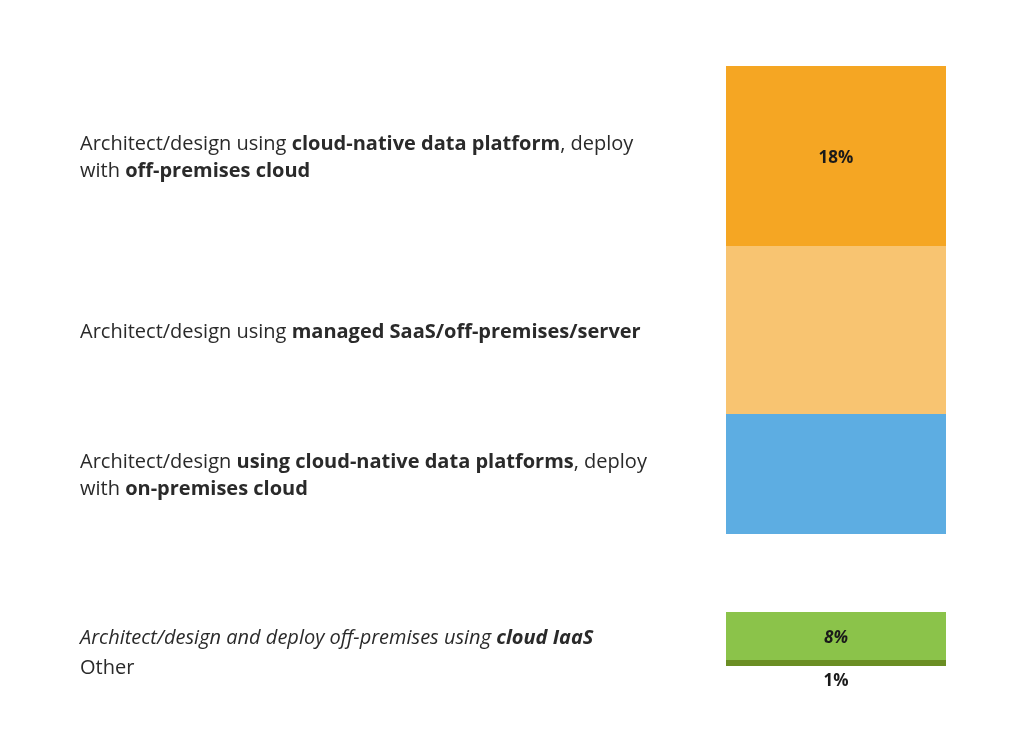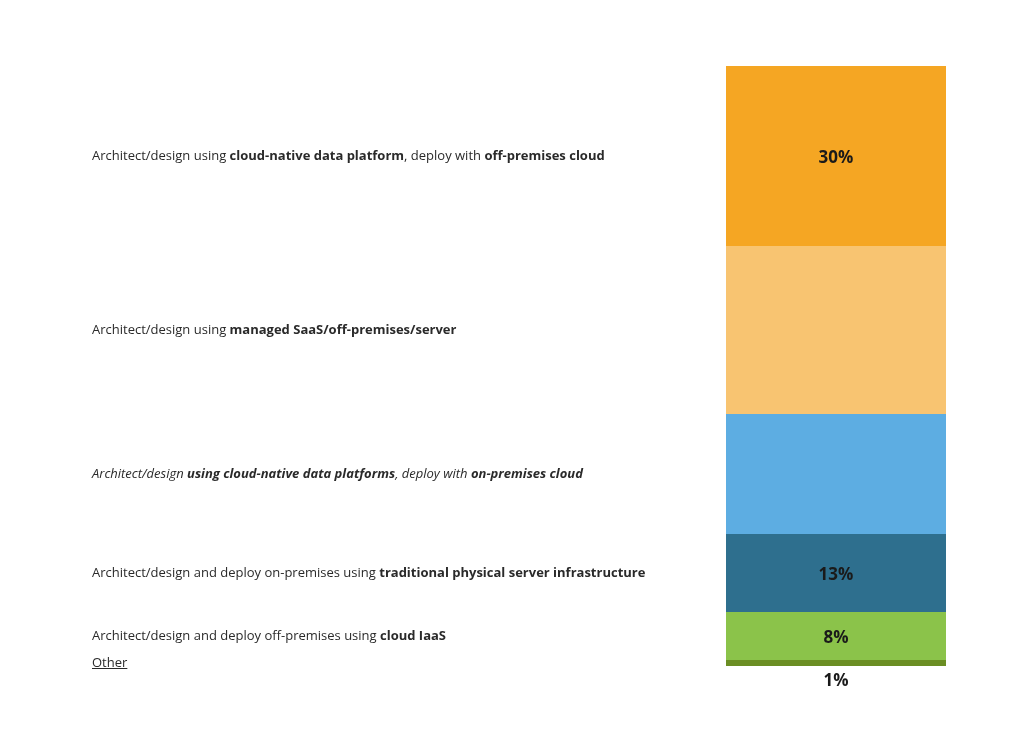--- a/index.html
+++ b/index.html
@@ -23,23 +23,23 @@
     width: 880px;
     height: 620px;
   }
   .row {
     position: absolute;
     left: 0;
     width: 100%;
   }
   .label {
     position: absolute;
-    left: 16px;
+    left: 4px;
     width: 590px;
-    font-size: 13px;
+    font-size: 20px;
     line-height: 1.35;
     color: #2a2a2a;
     display: flex;
     align-items: center;
     height: 100%;
     font-weight: 400;
   }
   .label b {
     font-weight: 700;
   }
@@ -72,49 +72,42 @@
 </head>
 <body>
 
 <div class="chart">
   <div class="chart-area" id="chart-area">
       <div class="row" style="top: 0px; height: 180px;">
         <div class="label">
           <div>Architect/design using <b>cloud-native data platform</b>, deploy with <b>off-premises cloud</b></div>
         </div>
         <div class="bar" style="top: 0px; height: 180px; background: rgb(245, 166, 35);"></div>
-        <div class="value">30%</div>
+        <div class="value">18%</div>
       </div>
       <div class="row" style="top: 180px; height: 168px;">
         <div class="label">
           <div>Architect/design using <b>managed SaaS/off-premises/server</b></div>
         </div>
         <div class="bar" style="top: 0px; height: 168px; background: rgb(248, 196, 113);"></div>
       </div>
-      <div class="row" style="top: 348px; height: 120px; font-style: italic;">
+      <div class="row" style="top: 348px; height: 120px;">
         <div class="label">
           <div>Architect/design <b>using cloud-native data platforms</b>, deploy with <b>on-premises cloud</b></div>
         </div>
         <div class="bar" style="top: 0px; height: 120px; background: rgb(93, 173, 226);"></div>
       </div>
-      <div class="row" style="top: 468px; height: 78px;">
-        <div class="label">
-          <div>Architect/design and deploy on-premises using <b>traditional physical server infrastructure</b></div>
-        </div>
-        <div class="bar" style="top: 0px; height: 78px; background: rgb(46, 111, 142);"></div>
-        <div class="value">13%</div>
-      </div>
-      <div class="row" style="top: 546px; height: 48px;">
+      <div class="row" style="top: 546px; height: 48px; font-style: italic;">
         <div class="label">
           <div>Architect/design and deploy off-premises using <b>cloud IaaS</b></div>
         </div>
         <div class="bar" style="top: 0px; height: 48px; background: rgb(139, 195, 74);"></div>
         <div class="value">8%</div>
       </div>
       <div class="row" style="top: 594px; height: 6px;">
-        <div class="label" style="align-items: flex-start; height: 24px; top: -6px; text-decoration: underline;">
+        <div class="label" style="align-items: center; height: 24px; top: -6px;">
           <div>Other</div>
         </div>
         <div class="bar" style="top: 0px; height: 6px; background: rgb(107, 142, 35);"></div>
         <div class="value outside" style="top: 6px; height: 24px;">1%</div>
       </div>
     </div>
 </div>
 
 </body></html>

